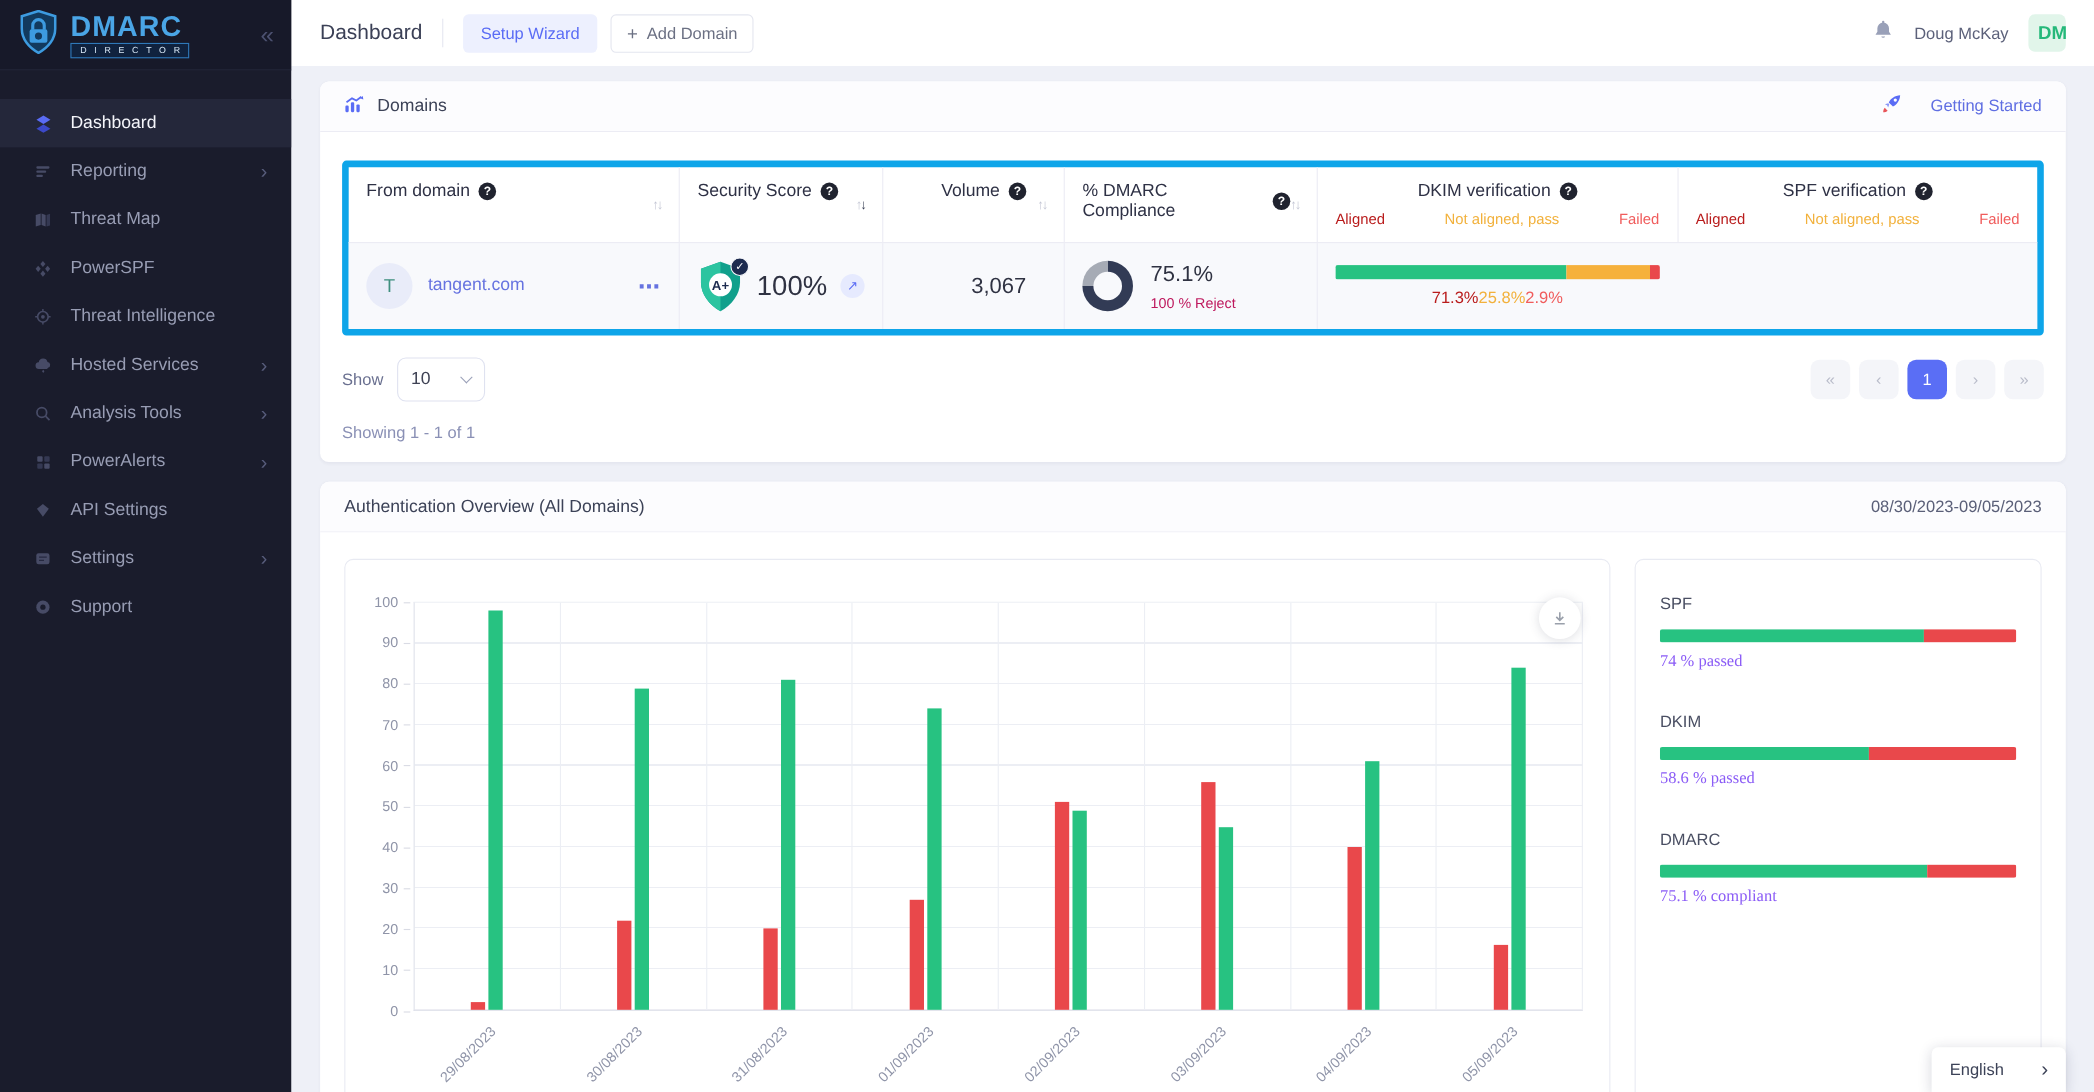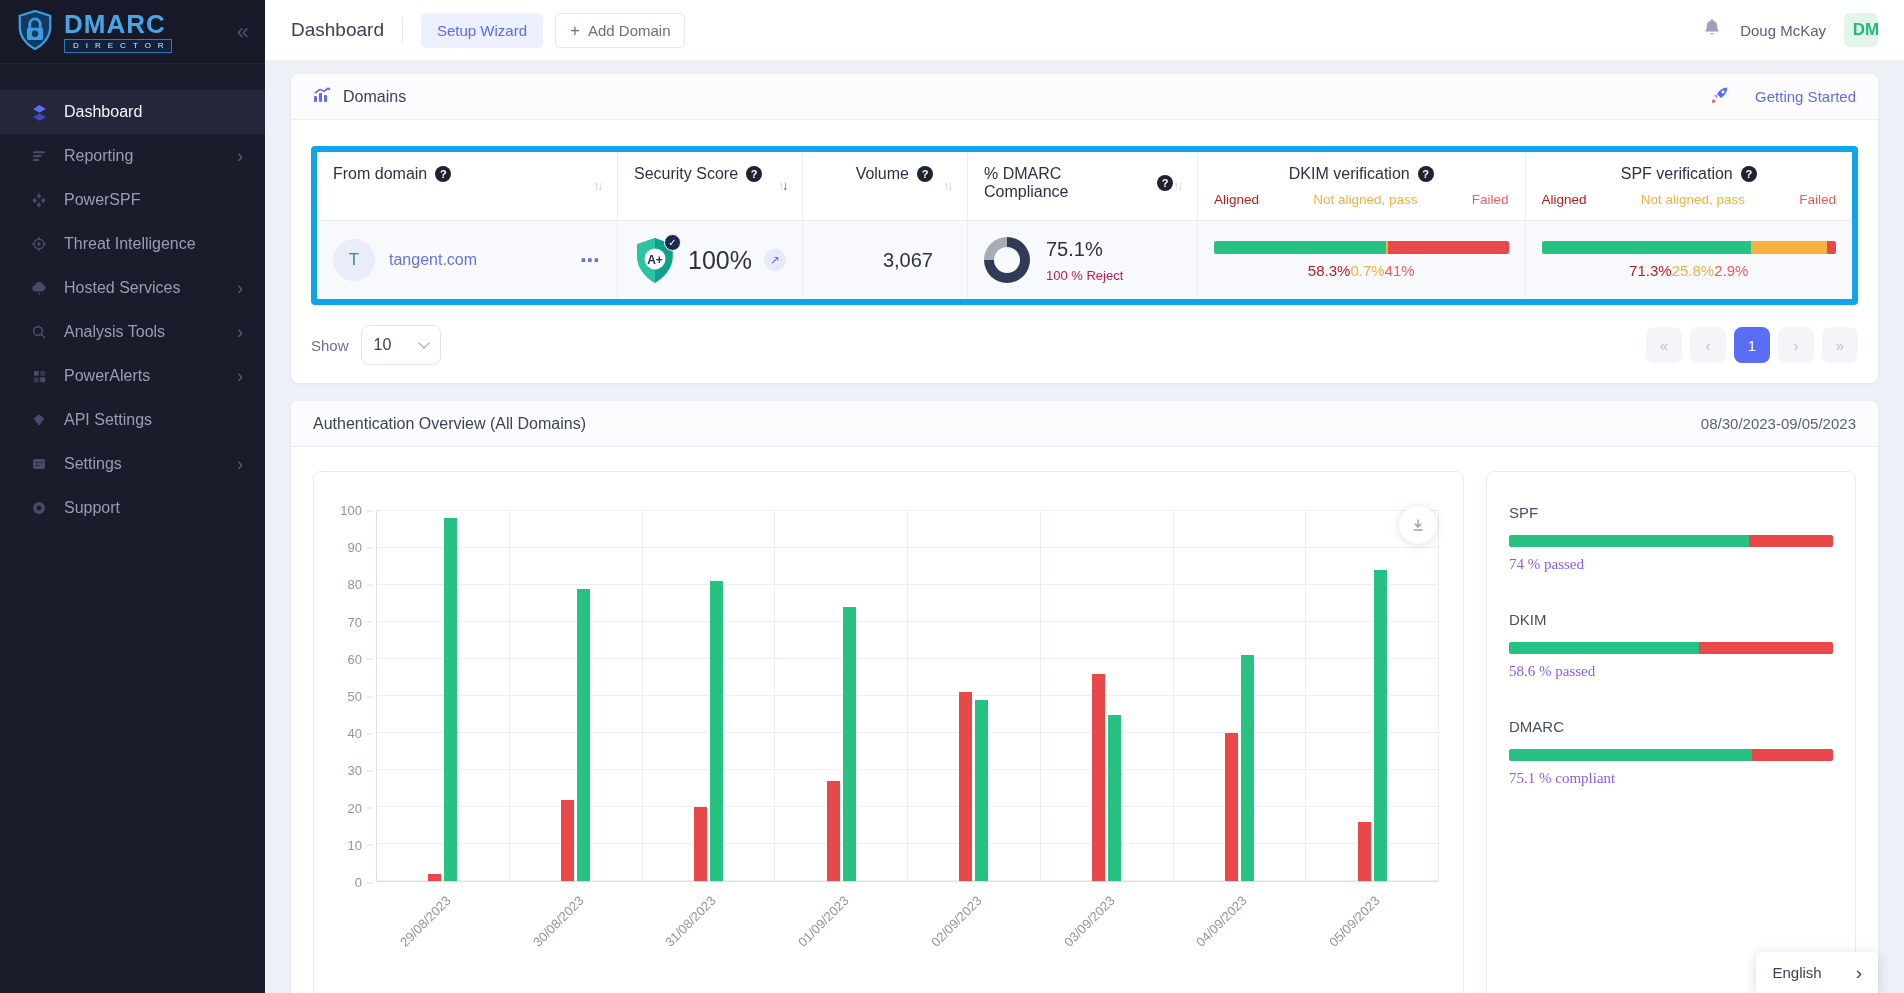--- a/index.html
+++ b/index.html
@@ -157,20 +157,29 @@
       <div class="nav-item">
         <span class="nav-icon">
           <svg width="16" height="16" viewBox="0 0 16 16">
               <rect x="2" y="3.2" width="12" height="2.1" rx="1" fill="#474b66"></rect>
               <rect x="2" y="7" width="9" height="2.1" rx="1" fill="#474b66"></rect>
               <rect x="2" y="10.8" width="6" height="2.1" rx="1" fill="#474b66"></rect>
             </svg>
         </span>
         <span class="nav-label">Reporting</span>
         <span class="nav-chev">›</span>
+      </div>
+      <div class="nav-item">
+        <span class="nav-icon">
+          <svg width="16" height="16" viewBox="0 0 16 16">
+              <path d="M1.5 3.5L6 2v10.5L1.5 14zM6.8 2L10.5 3.5V14L6.8 12.5z" fill="#474b66"></path>
+              <path d="M11.3 3.5L14.5 2.4V13l-3.2 1z" fill="#343852"></path>
+            </svg>
+        </span>
+        <span class="nav-label">Threat Map</span>
       </div>
       <div class="nav-item">
         <span class="nav-icon">
           <svg width="16" height="16" viewBox="0 0 16 16">
               <path d="M8 1.2L10.3 4 8 6.8 5.7 4z" fill="#474b66"></path>
               <path d="M3.7 5.6L6 8.4l-2.3 2.8L1.4 8.4z" fill="#474b66"></path>
               <path d="M12.3 5.6l2.3 2.8-2.3 2.8L10 8.4z" fill="#474b66"></path>
               <path d="M8 10l2.3 2.8L8 15.6l-2.3-2.8z" fill="#474b66"></path>
             </svg>
         </span>
@@ -390,32 +399,20 @@
               <div class="cell-volume">3,067</div>
               <div class="cell-compliance">
                 <span class="donut" style="background: conic-gradient(rgb(50, 59, 85) 0deg, rgb(50, 59, 85) 75.1%, rgb(166, 171, 181) 75.1%, rgb(166, 171, 181) 100%);"></span>
                 <span class="compliance-text">
                   <div class="big">75.1%</div>
                   <div class="small">100 % Reject</div>
                 </span>
               </div>
               <div class="cell-bars">
                 <div class="seg-bar">
-                    <div style="width: 58.3%; background: rgb(39, 194, 129);"></div>
-                    <div style="width: 0.7%; background: rgb(246, 177, 60);"></div>
-                    <div style="flex: 1 1 0%; background: rgb(233, 72, 75);"></div>
-                  </div>
-                <div class="seg-labels">
-                  <span class="c-green">58.3%</span>
-                  <span class="c-orange">0.7%</span>
-                  <span class="c-red">41%</span>
-                </div>
-              </div>
-              <div class="cell-bars">
-                <div class="seg-bar">
                     <div style="width: 71.3%; background: rgb(39, 194, 129);"></div>
                     <div style="width: 25.8%; background: rgb(246, 177, 60);"></div>
                     <div style="flex: 1 1 0%; background: rgb(233, 72, 75);"></div>
                   </div>
                 <div class="seg-labels">
                   <span class="c-green">71.3%</span>
                   <span class="c-orange">25.8%</span>
                   <span class="c-red">2.9%</span>
                 </div>
               </div>
@@ -431,20 +428,21 @@
               </span>
             </div>
             <div class="pagination">
               <button class="page-btn">«</button>
               <button class="page-btn">‹</button>
               <button class="page-btn current">1</button>
               <button class="page-btn">›</button>
               <button class="page-btn">»</button>
             </div>
           </div>
+          <div class="showing">Showing 1 - 1 of 1</div>
         </div>
       </section>
 
       <section class="card auth-card">
         <div class="card-head">
           <span class="auth-head-title">Authentication Overview (All Domains)</span>
           <span class="date-range">08/30/2023-09/05/2023</span>
         </div>
         <div class="auth-body">
 

